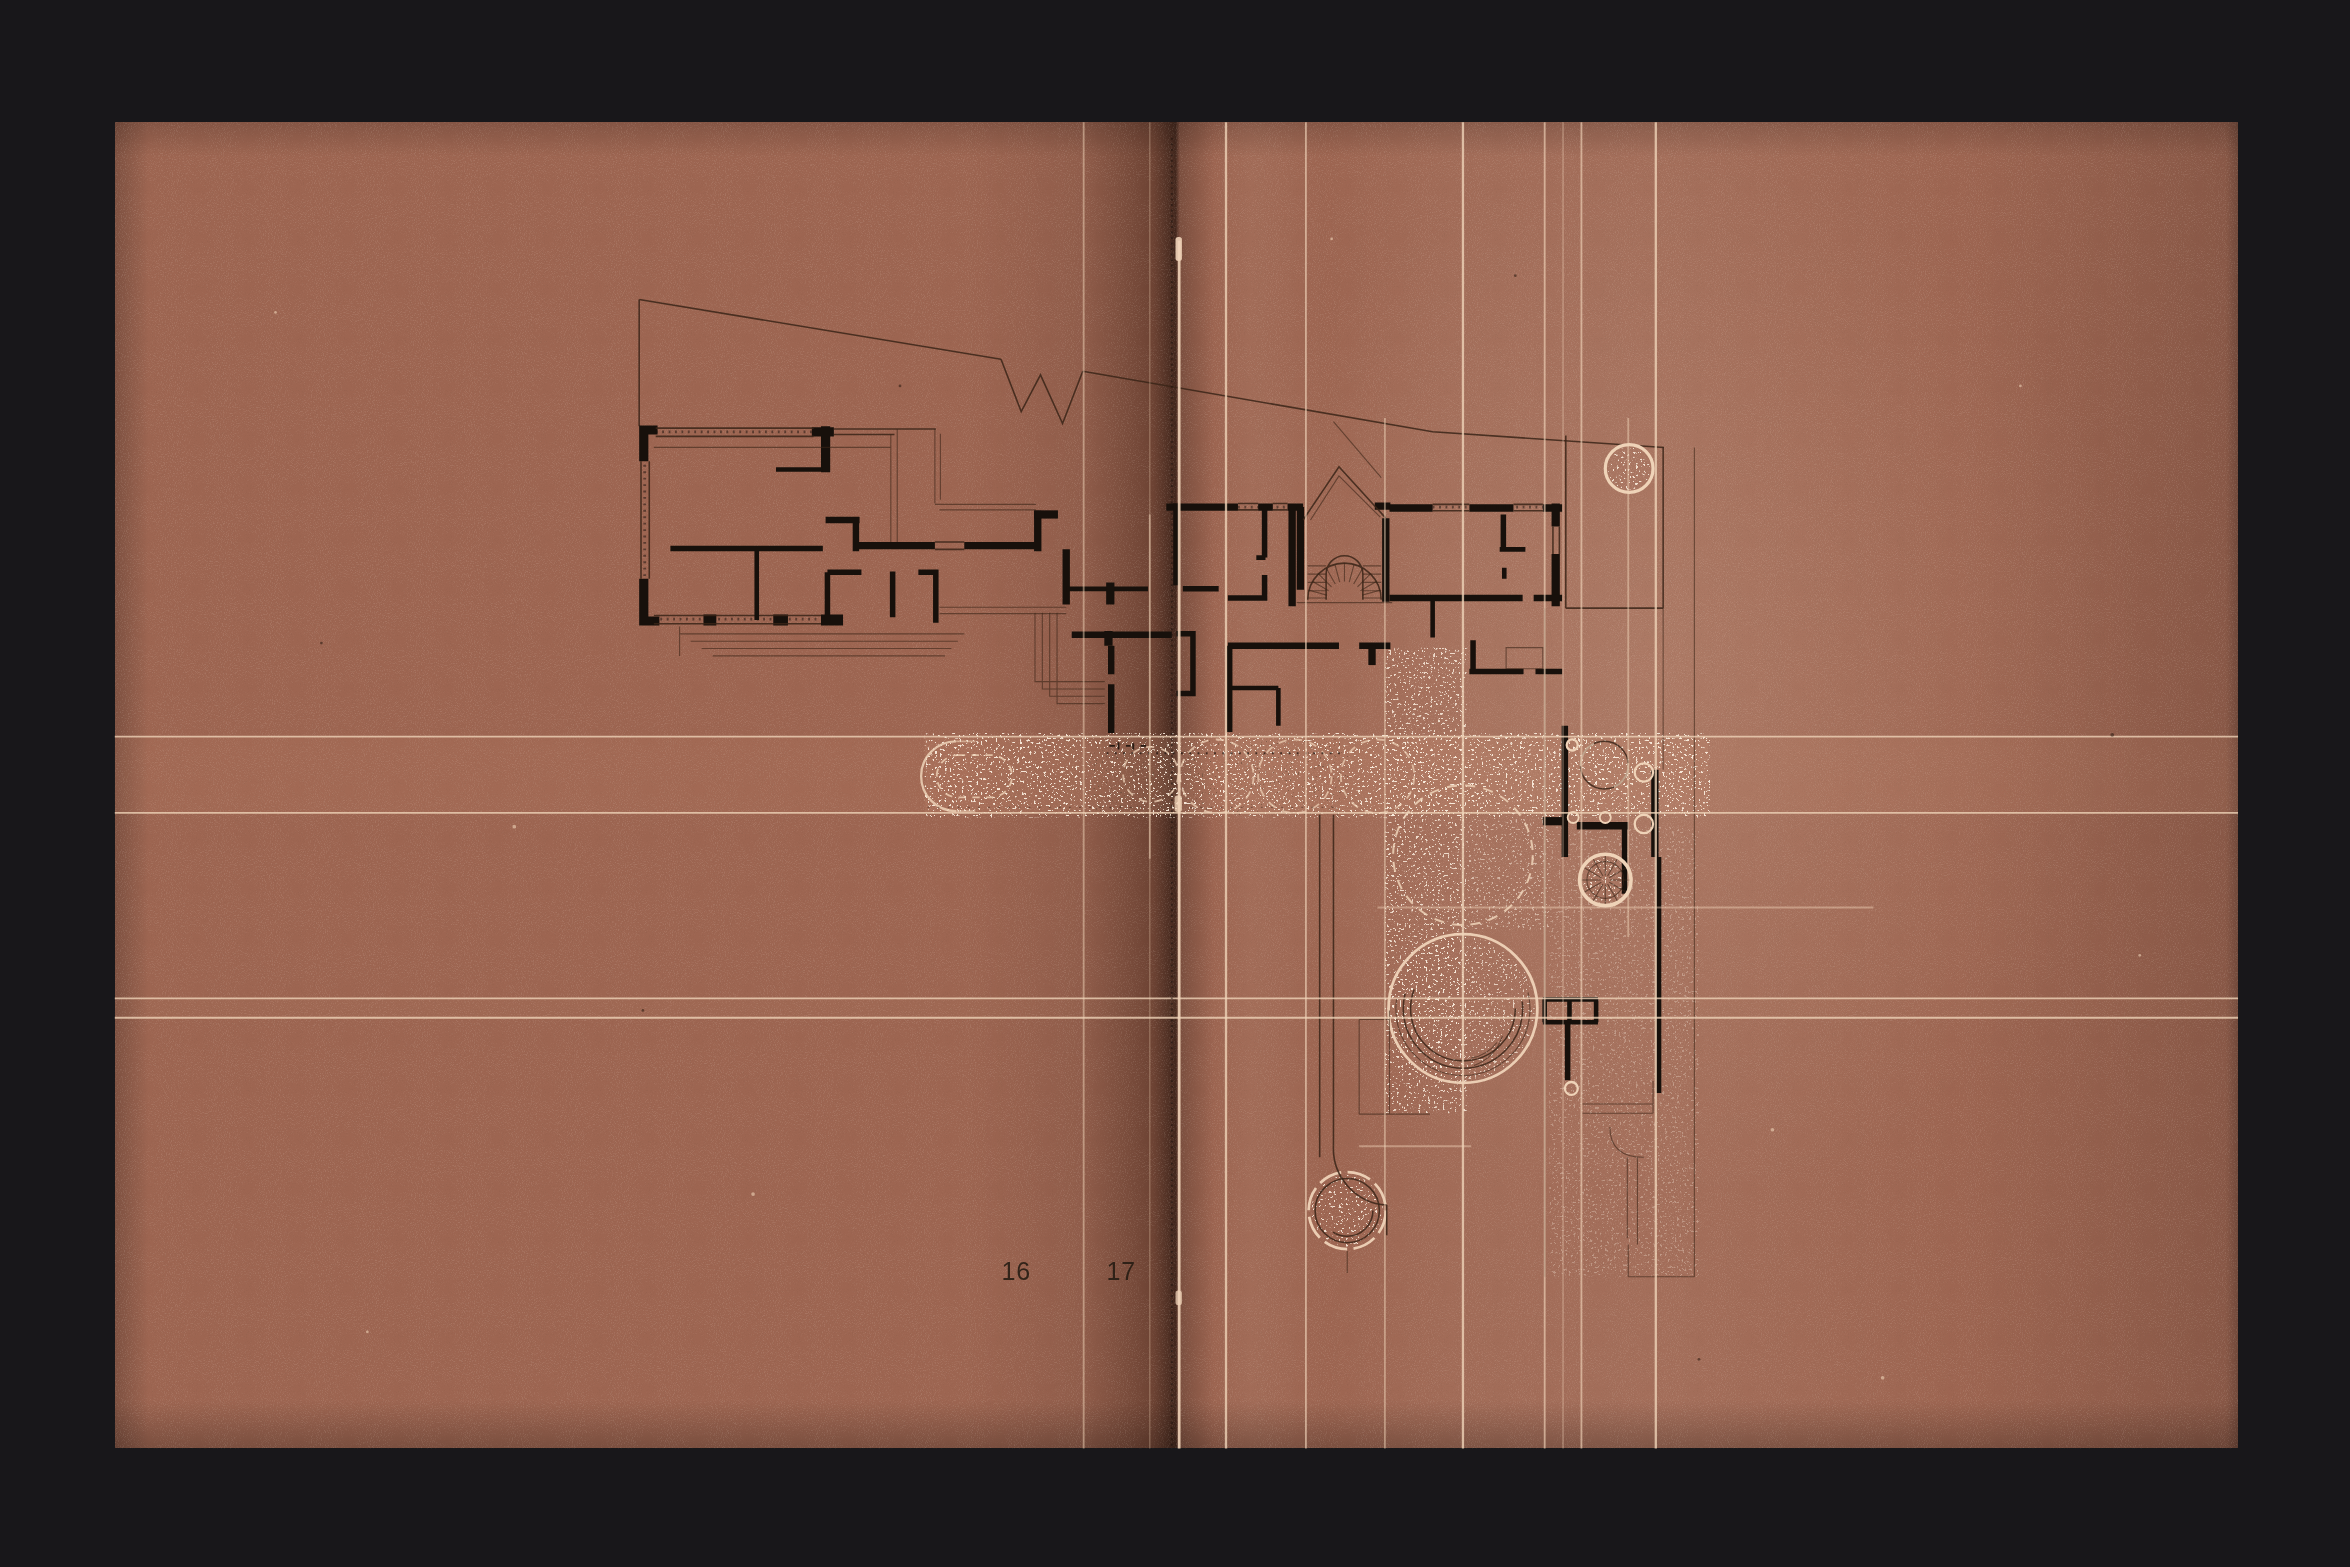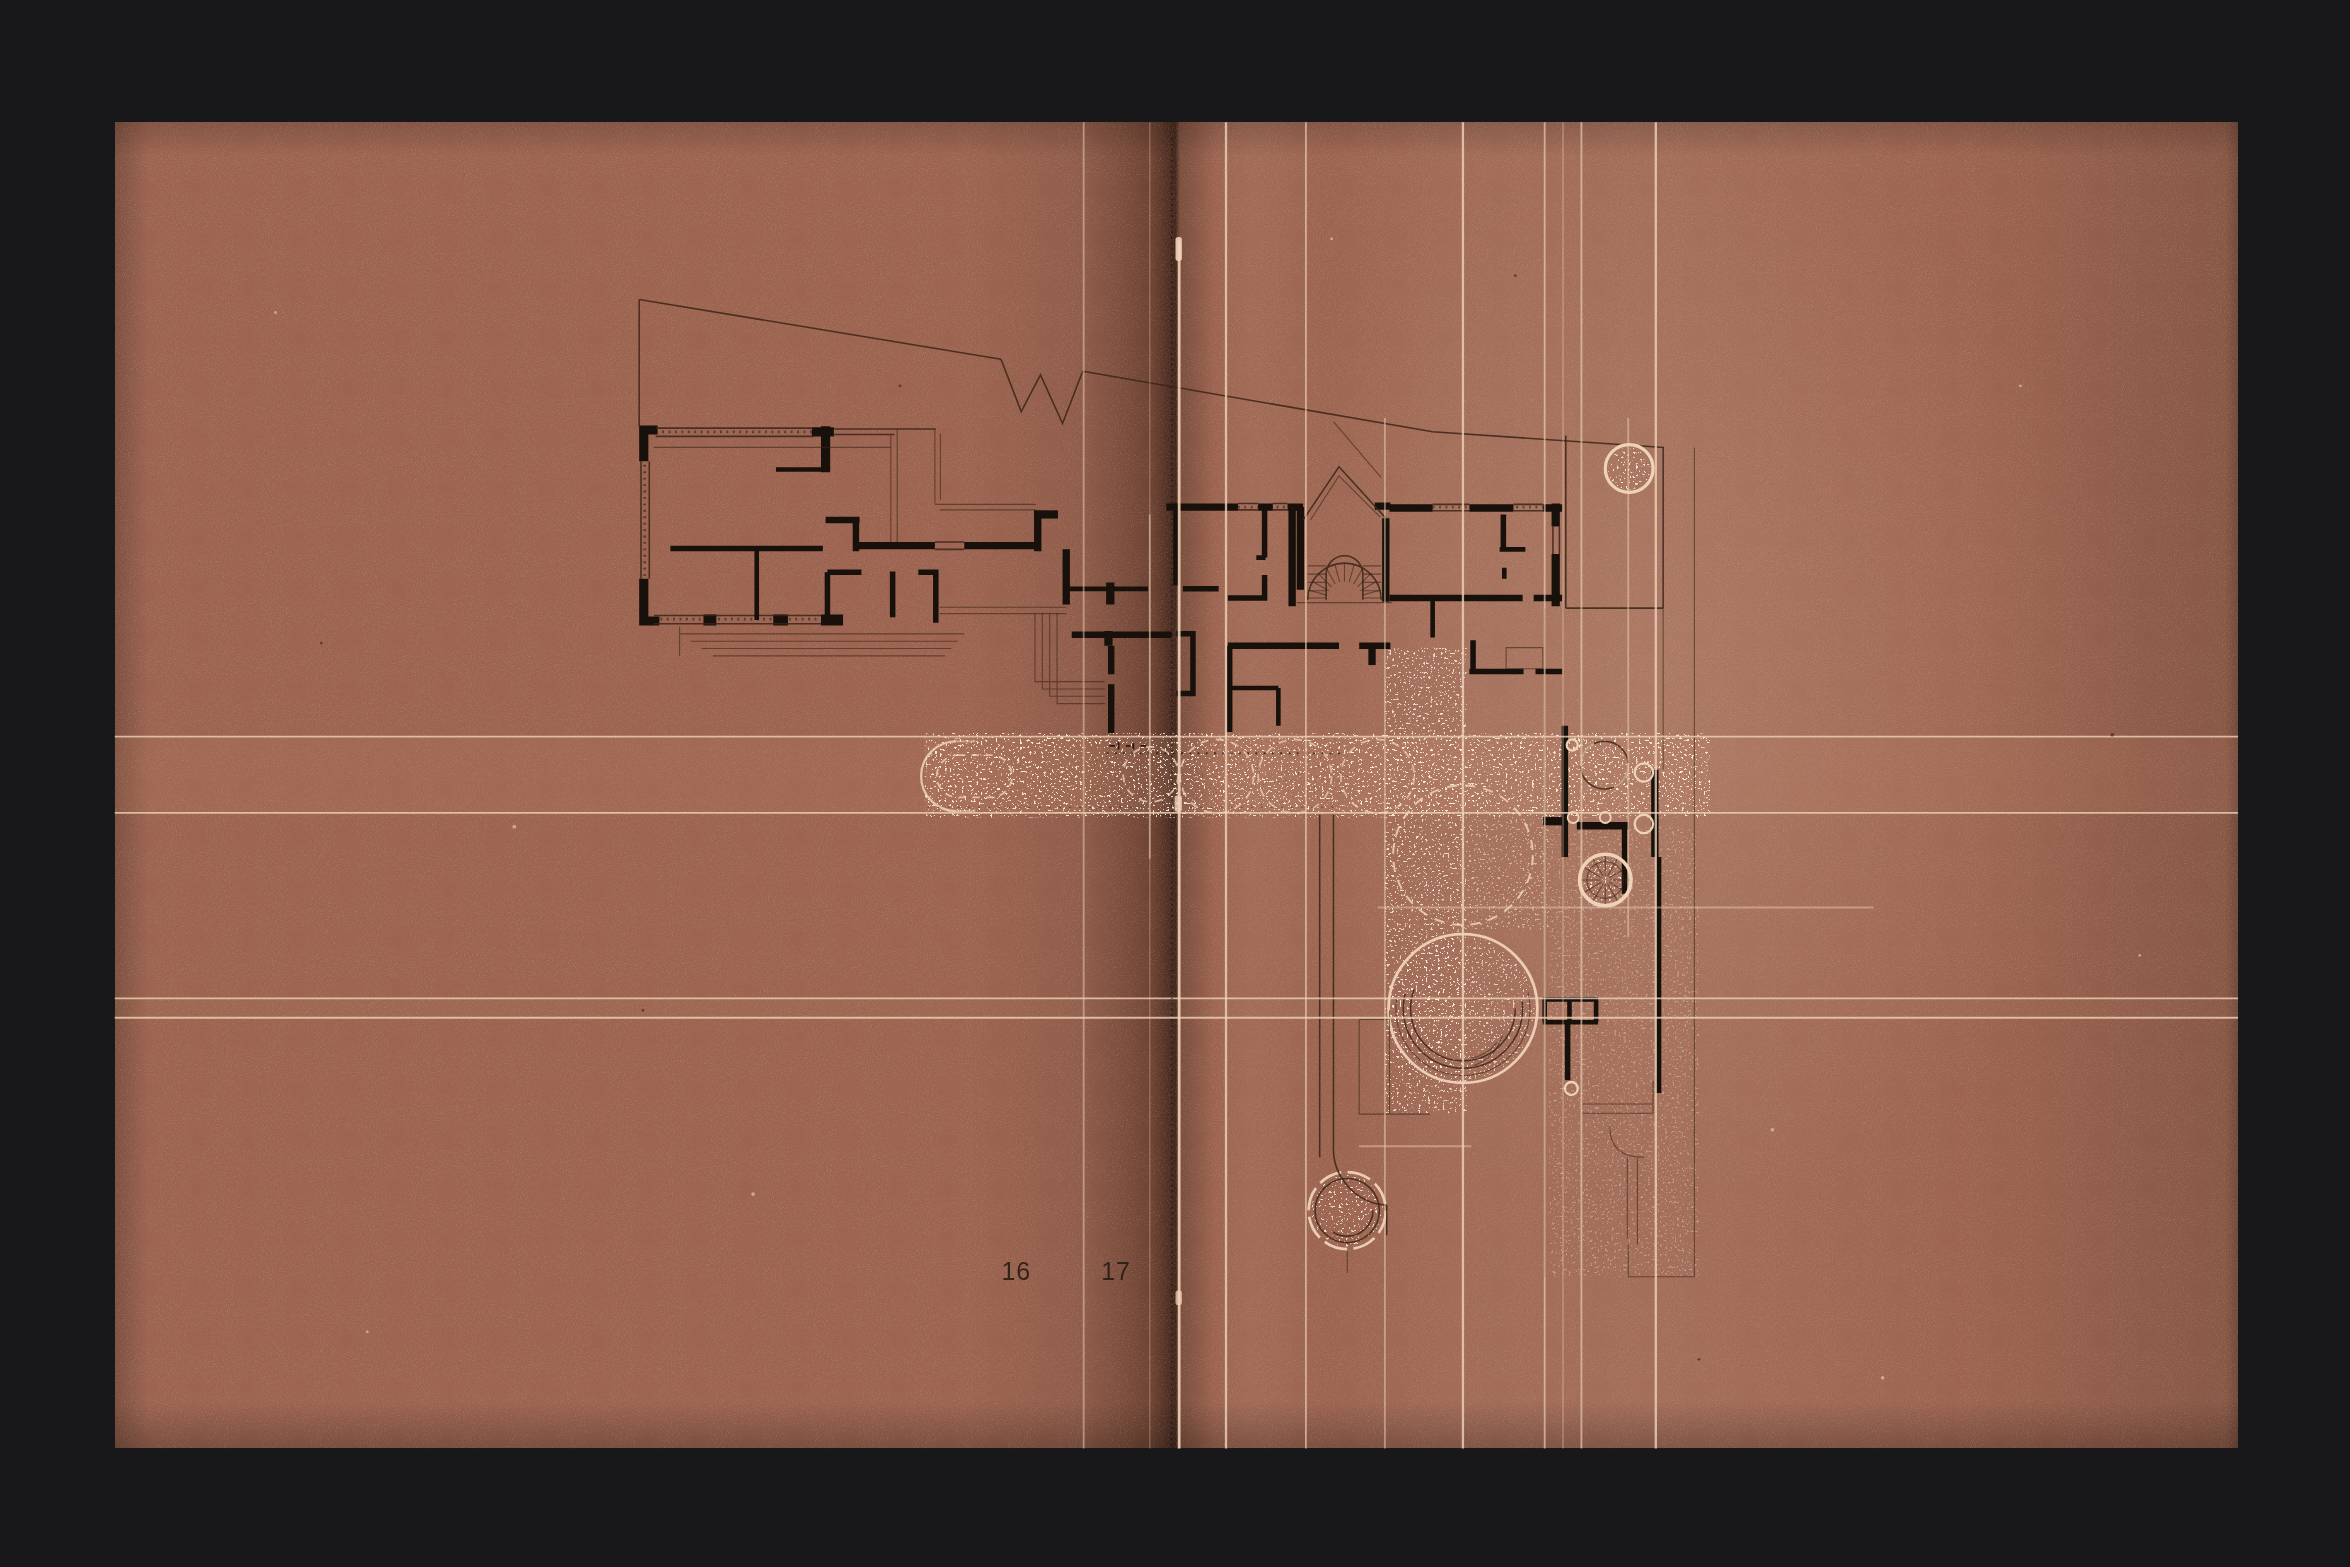--- a/index.html
+++ b/index.html
@@ -19,21 +19,21 @@
         rgba(62,33,22,.50) 48.9%, rgba(36,18,11,.75) 49.95%,
         rgba(20,10,6,.25) 50.15%, rgba(0,0,0,0) 51.8%,
         rgba(255,236,214,.05) 53.5%, rgba(0,0,0,0) 57%,
         rgba(255,236,216,.05) 63%, rgba(255,236,216,.07) 73%,
         rgba(0,0,0,0) 87%, rgba(0,0,0,.13) 99.4%, rgba(0,0,0,.28) 100%),
       var(--paper);
   }
   .page-number{position:absolute;top:1257px;font-size:25px;letter-spacing:0.9px;
     color:var(--page-number-ink);opacity:.88;}
   .page-number.left{left:991px;width:40px;text-align:right;}
-  .page-number.right{left:1096px;width:40px;text-align:center;}
+  .page-number.right{left:1096px;width:40px;text-align:right;}
   svg.overlay{position:absolute;left:0;top:0;}
   .ln{fill:none;stroke:var(--ink);stroke-linecap:butt;}
   .w10{stroke-width:10}.w9{stroke-width:9}.w8{stroke-width:8}.w7{stroke-width:7}
   .w6{stroke-width:6}.w5{stroke-width:5}
   .t{stroke:var(--ink-soft);stroke-width:1.7;opacity:.85;fill:none}
   .t2{stroke:var(--ink-soft);stroke-width:1.2;opacity:.6;fill:none}
   .dot{stroke:var(--ink);stroke-width:3;stroke-dasharray:2 5;opacity:.5;fill:none}
   .dk{stroke:var(--ink);fill:none}
   .c{stroke:var(--cream);fill:none}
   .sp{fill:var(--cream)}

